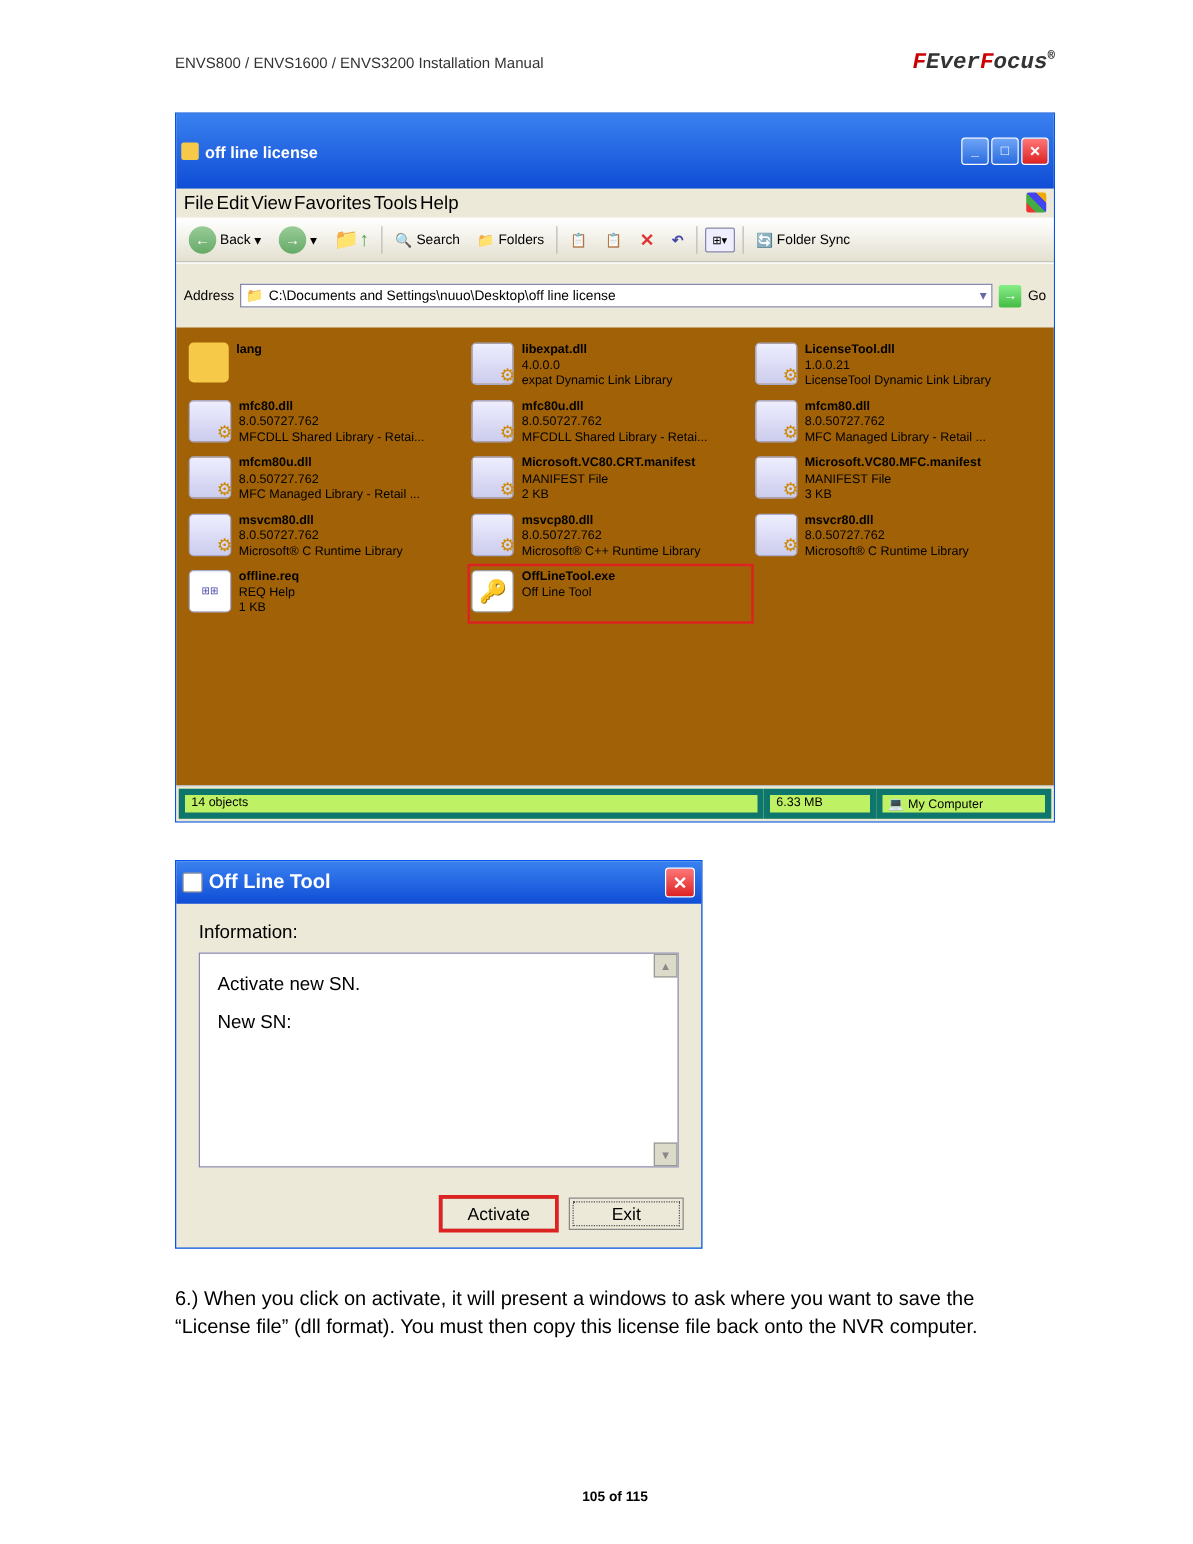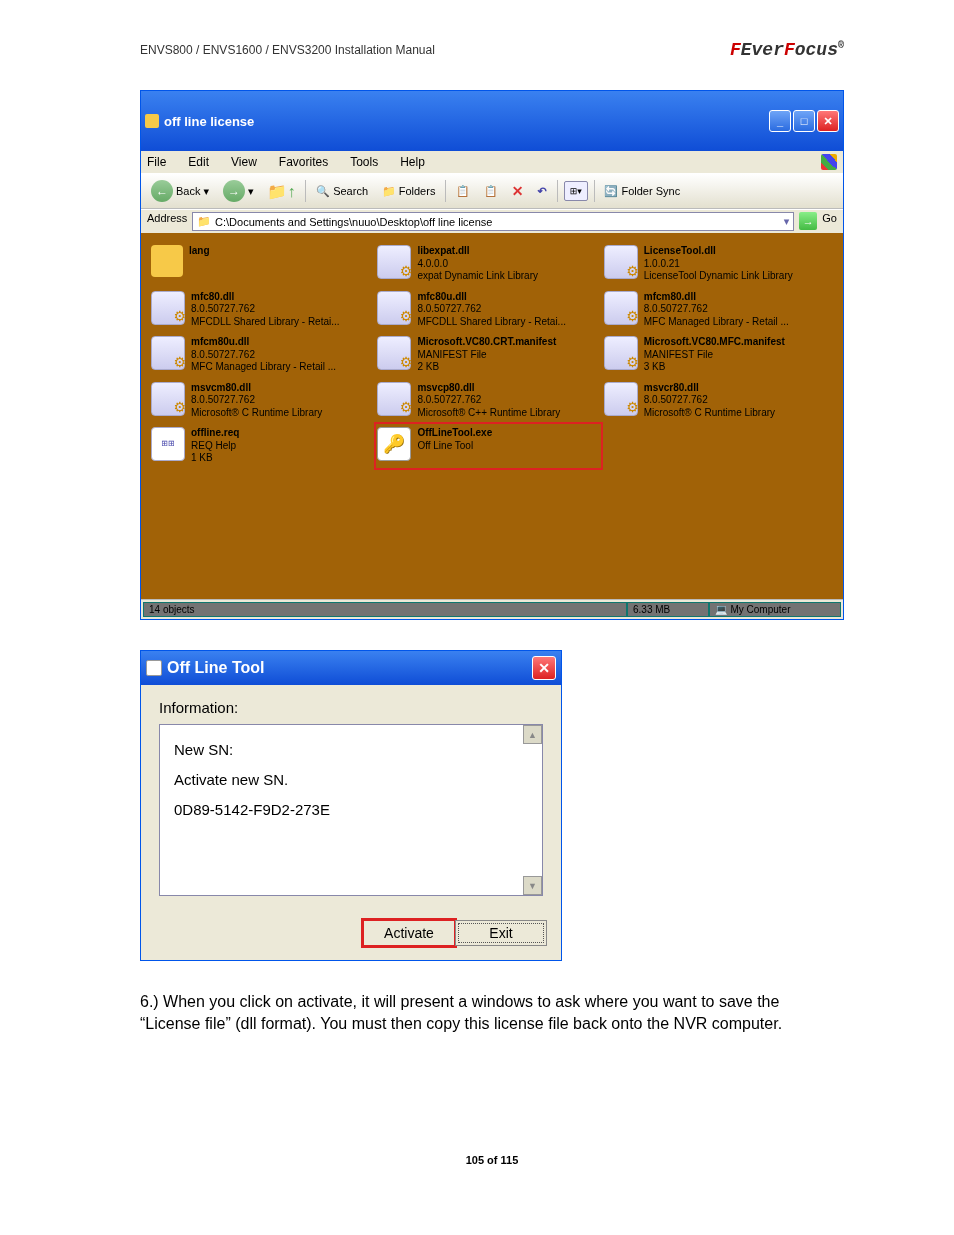--- a/index.html
+++ b/index.html
@@ -10,66 +10,66 @@
   .logo sup{font-size:10px}
   
   .win{border:1px solid #0055ea;background:#ece9d8;margin-bottom:30px}
   .titlebar{background:linear-gradient(to bottom,#3a81f0,#0f4dd6);color:#fff;display:flex;align-items:center;padding:17px 4px;height:26px}
   .ticon{width:14px;height:14px;background:#f7c948;border-radius:2px;margin-right:5px}
   .ttext{flex:1;font-weight:bold;font-size:13px}
   .wbtns{display:flex;gap:2px}
   .wbtn{width:20px;height:20px;border:1px solid #fff;border-radius:3px;display:flex;align-items:center;justify-content:center;font-size:11px;font-weight:bold;color:#fff}
   .wmin,.wmax{background:linear-gradient(#6fa5f7,#2a6be0)}
   .wcls{background:linear-gradient(#f77,#d22)}
-  .menubar{background:#ece9d8;padding:3px 6px;font-size:12px;display:flex;gap:22px;align-items:center}
+  .menubar{background:#ece9d8;padding:3px 6px;font-size:15px;display:flex;gap:2px;}
   .mflag{margin-left:auto;width:16px;height:16px;background:linear-gradient(45deg,#e33 25%,#4a4 25% 50%,#44e 50% 75%,#ea0 75%);border-radius:2px}
   .toolbar{background:linear-gradient(#fff,#e3e0cf);border-top:1px solid #fff;border-bottom:1px solid #bbb;padding:4px 6px;display:flex;align-items:center;gap:6px;font-size:11px}
   .tbtn{display:inline-flex;align-items:center;gap:3px;padding:2px 4px}
   .circ{width:22px;height:22px;border-radius:11px;display:inline-flex;align-items:center;justify-content:center;font-size:12px;color:#fff}
   .gback{background:linear-gradient(#9c9,#6a6);color:#fff}
   .gfwd{background:linear-gradient(#9c9,#6a6)}
   .upf{color:#5a5;font-size:16px}
   .sep{width:1px;height:22px;background:#bbb}
   .mag{color:#2a2}
   .fldi{color:#d90}
   .xred{color:#d33;font-weight:bold;font-size:14px}
   .undo{color:#44a;font-weight:bold}
   .views{width:22px;height:18px;border:1px solid #88a;background:#eef;border-radius:2px;display:inline-flex;align-items:center;justify-content:center;font-size:9px}
-  .addrbar{background:#ece9d8;border-top:1px solid #fff;padding:2px 6px;display:flex;gap:5px;font-size:11px}
+  .addrbar{background:#ece9d8;border-top:1px solid #fff;padding:16px 6px;display:flex;align-items:center;gap:5px;font-size:11px}
   .addrin{flex:1;background:#fff;border:1px solid #88a;padding:2px 4px;display:flex;align-items:center;gap:4px}
   .gobtn{background:linear-gradient(#8e8,#4b4);width:18px;height:18px;border-radius:2px;display:inline-flex;align-items:center;justify-content:center;color:#fff;font-weight:bold}
   .content{background:#a16207;padding:8px;min-height:350px;display:flex;flex-wrap:wrap;align-content:flex-start}
   .item{width:33%;display:flex;gap:6px;padding:4px 2px;font-size:10px;line-height:1.25;box-sizing:border-box}
   .iicon{width:32px;height:32px;flex-shrink:0;display:flex;align-items:center;justify-content:center;border-radius:4px}
   .ifolder{background:#f7c948}
   .idll{background:linear-gradient(#eef,#cce);border:1px solid #aac}
   .igear{position:relative}
   .igear:after{content:"⚙";position:absolute;right:-2px;bottom:-2px;font-size:14px;color:#c80}
   .ireq{background:#fff;border:1px solid #aac;color:#44a;font-size:8px}
   .iexe{background:#fff;border:1px solid #999}
   .iexe:before{content:"🔑";font-size:18px}
   .iname{font-weight:normal}
   .hl{outline:2px solid #d22;outline-offset:-1px}
   .status{background:#ece9d8;border-top:1px solid #bbb;display:flex;font-size:10px;padding:2px}
-  .spane{border:1px solid #0f766e;padding:1px 5px;background:#737373}
+  .spane{border:5px solid #0f766e;padding:1px 5px;background:#bef264}
   .sp1{flex:1}
   .sp2{width:70px;text-align:left}
   .sp3{width:120px;display:flex;align-items:center;gap:3px}
   
   .dlg{width:420px;border:1px solid #0055ea;background:#ece9d8;margin-bottom:30px}
   .dtitle{background:linear-gradient(to bottom,#3a81f0,#0f4dd6);color:#fff;display:flex;align-items:center;padding:3px 5px;height:28px}
   .dtitle .ticon{background:#fff;border:1px solid #999}
   .dtitle .ttext{font-family:'Trebuchet MS',sans-serif;font-size:16px;font-weight:bold}
   .dcls{width:22px;height:22px;background:linear-gradient(#f77,#d22);border:1px solid #fff;border-radius:3px;color:#fff;display:flex;align-items:center;justify-content:center;font-weight:bold;font-size:14px}
   .dbody{padding:14px 18px 12px;font-size:15px}
   .infolbl{margin-bottom:8px}
   .infobox{background:#fff;border:1px solid #88a;padding:10px 14px;height:150px;position:relative;line-height:2;font-size:15px}
   .scrlup,.scrldn{position:absolute;right:0;width:17px;height:17px;background:#dcdac8;border:1px solid #999;display:flex;align-items:center;justify-content:center;font-size:9px;color:#888}
   .scrlup{top:0}.scrldn{bottom:0}
-  .dbtns{display:flex;justify-content:flex-end;padding:12px 14px 14px}
+  .dbtns{display:flex;justify-content:flex-end;gap:10px;padding:12px 14px 14px}
   .dbtn{width:92px;height:26px;background:#ece9d8;border:1px solid #888;font-size:14px}
   .acthl{outline:3px solid #d22;outline-offset:-1px}
   .exitdot{outline:1px dotted #555;outline-offset:-4px}
   .bodytext{font-size:16px;line-height:1.35;margin-bottom:30px}
   .pgnum{text-align:center;font-size:11px;font-weight:bold;margin-top:120px}
 </style>
 </head>
 <body>
 
 <div class="page">
@@ -253,23 +253,22 @@
   <div class="dlg">
     <div class="dtitle">
       <span class="ticon"></span>
       <span class="ttext">Off Line Tool</span>
       <div class="dcls">✕</div>
     </div>
     <div class="dbody">
       <div class="infolbl">Information:</div>
       <div class="infobox">
         <div class="scrlup">▲</div>
+        <div>Activate new SN.</div>
         <div>New SN:</div>
-        <div>Activate new SN.</div>
-        <div>0D89-5142-F9D2-273E</div>
         <div class="scrldn">▼</div>
       </div>
     </div>
     <div class="dbtns">
       <button class="dbtn acthl">Activate</button>
       <button class="dbtn exitdot">Exit</button>
     </div>
   </div>
 
   <div class="bodytext">6.)  When you click on activate, it will present a windows to ask where you want to save the “License file” (dll format). You must then copy this license file back onto the NVR computer.</div>

